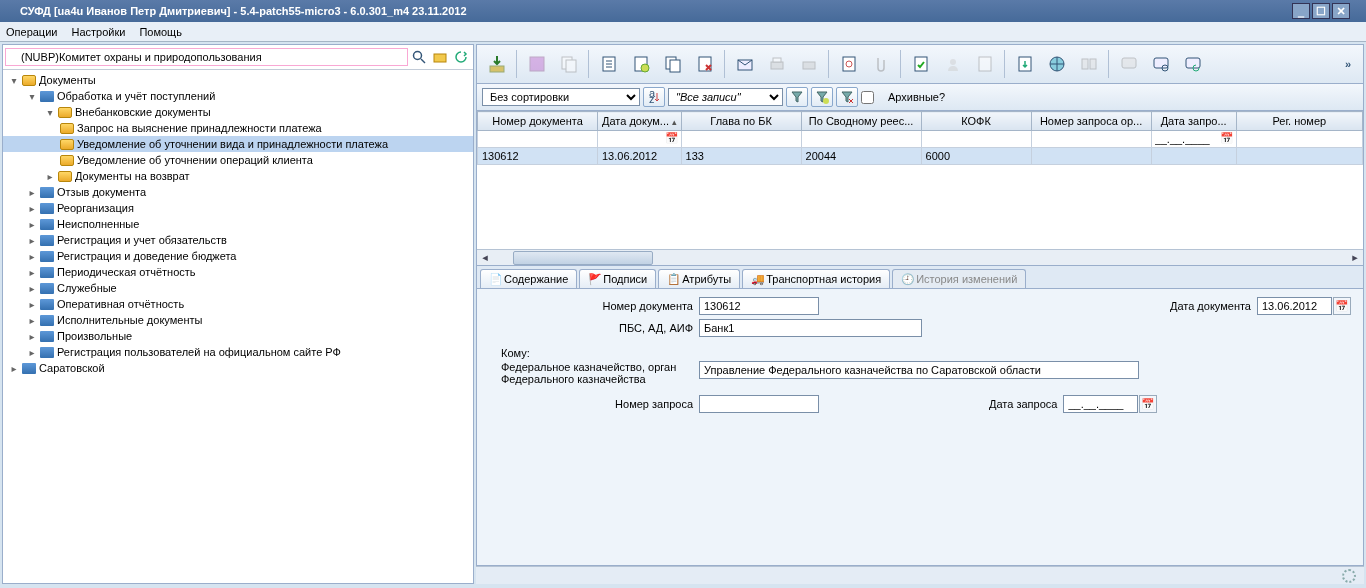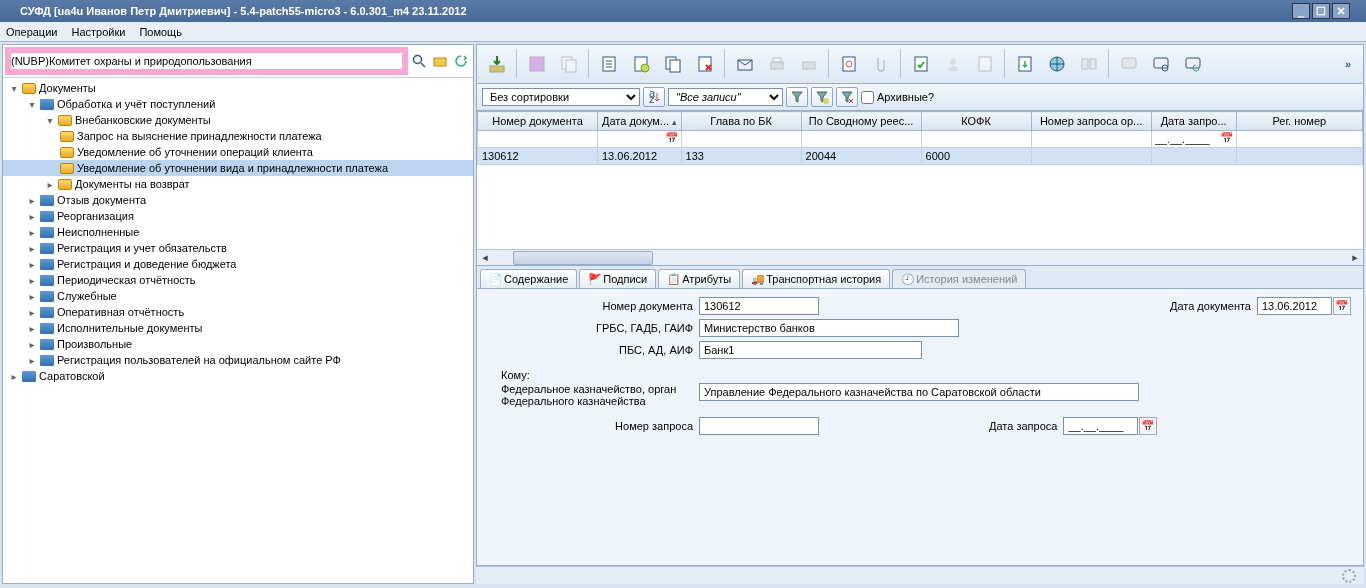--- a/index.html
+++ b/index.html
@@ -9,21 +9,21 @@
 .titlebar .title { flex: 1; padding-left: 4px; }
 .titlebar .winbtn { width: 18px; height: 16px; background: #88a5c8; margin-left: 2px; display: flex; align-items: center; justify-content: center; color: #fff; border: 1px solid #335; }
 
 .menubar { background: #e8eff7; height: 20px; display: flex; align-items: center; padding: 0 6px; border-bottom: 1px solid #a5b5c5; }
 .menubar span { margin-right: 14px; cursor: default; }
 
 .main { display: flex; height: 544px; }
 
 .leftpane { width: 472px; background: #fff; border: 1px solid #9aaecb; margin: 2px; display: flex; flex-direction: column; }
 .searchbar { display: flex; align-items: center; padding: 2px; border-bottom: 1px solid #c3ccd8; }
-.searchbar input { flex: 1; border: 6px solid #f9a8d4; padding: 2px 0; background: #fff; }
+.searchbar input { flex: 1; border: 1px solid #f9a8d4; padding: 2px 15px; background: #fff; }
 .search-icons { display: flex; }
 .search-icons div { width: 20px; height: 20px; margin-left: 1px; display: flex; align-items: center; justify-content: center; }
 
 .tree { flex: 1; overflow: auto; padding: 2px 0; }
 .tree-item { display: flex; align-items: center; padding: 1px 2px; white-space: nowrap; cursor: default; }
 .tree-item.l0 { padding-left: 4px; }
 .tree-item.l1 { padding-left: 22px; }
 .tree-item.l2 { padding-left: 40px; }
 .tree-item.l3 { padding-left: 42px; }
 .tree-item.selected { background: #bcd4f0; }
@@ -35,21 +35,21 @@
 .rightpane { flex: 1; margin: 2px 2px 2px 0; display: flex; flex-direction: column; }
 
 .toolbar { background: linear-gradient(#f3f7fc,#dde8f3); border: 1px solid #9aaecb; padding: 4px; display: flex; align-items: center; }
 .tbtn { width: 30px; height: 30px; border: 1px solid transparent; margin: 0 1px; display: flex; align-items: center; justify-content: center; border-radius: 3px; }
 .tbtn.dis { opacity: 0.45; }
 .tsep { width: 2px; height: 28px; margin: 0 3px; border-left: 1px solid #b0c0d5; }
 
 .filterbar { background: linear-gradient(#f3f7fc,#dde8f3); border: 1px solid #9aaecb; border-top: none; padding: 3px 5px; display: flex; align-items: center; gap: 3px; }
 .filterbar select, .filterbar input[type=text] { border: 1px solid #7a8fa8; padding: 1px 3px; background: #fff; }
 .fbtn { width: 22px; height: 20px; border: 1px solid #8aa8cc; background: linear-gradient(#fff,#e2ecf6); display: flex; align-items: center; justify-content: center; border-radius: 2px; }
-.filterbar label { display: flex; align-items: center; gap: 3px; }
+.filterbar label { display: flex; align-items: center; gap: 14px; }
 
 .gridwrap { flex: 1; background: #fff; border: 1px solid #9aaecb; border-top: none; display: flex; flex-direction: column; overflow: hidden; }
 .grid { overflow: hidden; }
 table.gtab { border-collapse: collapse; width: 100%; }
 table.gtab th { background: linear-gradient(#f2f6fb,#d9e4f0); border: 1px solid #a5b5c8; padding: 3px 4px; font-weight: normal; text-align: center; white-space: nowrap; }
 table.gtab th .carrow { font-size: 9px; color: #555; }
 table.gtab td { border: 1px solid #c5d0de; padding: 2px 4px; white-space: nowrap; }
 table.gtab tr.filter td { background: #fff; padding: 1px; }
 table.gtab tr.filter input { width: 100%; border: none; background: transparent; padding: 1px 2px; }
 table.gtab tr.datarow td { background: #d1e2f4; }
@@ -138,33 +138,33 @@
           </span>
           <span>Внебанковские документы</span>
         </div>
       <div class="tree-item l3">
           <span class="expander"></span>
           <span class="tree-icon">
             <span class="icon-folder"></span>
           </span>
           <span>Запрос на выяснение принадлежности платежа</span>
         </div>
+      <div class="tree-item l3 selected">
+          <span class="expander"></span>
+          <span class="tree-icon">
+            <span class="icon-folder"></span>
+          </span>
+          <span>Уведомление об уточнении вида и принадлежности платежа</span>
+        </div>
       <div class="tree-item l3">
           <span class="expander"></span>
           <span class="tree-icon">
             <span class="icon-folder"></span>
           </span>
           <span>Уведомление об уточнении операций клиента</span>
-        </div>
-      <div class="tree-item l3 selected">
-          <span class="expander"></span>
-          <span class="tree-icon">
-            <span class="icon-folder"></span>
-          </span>
-          <span>Уведомление об уточнении вида и принадлежности платежа</span>
         </div>
       <div class="tree-item l2">
           <span class="expander">▸</span>
           <span class="tree-icon">
             <span class="icon-folder"></span>
           </span>
           <span>Документы на возврат</span>
         </div>
       <div class="tree-item l1">
           <span class="expander">▸</span>
@@ -503,24 +503,20 @@
     <div class="detail" style="flex:1">
       <div class="frow">
         <div class="flabel" style="width:210px">Номер документа</div>
         <input class="finput" style="width: 120px;" value="130612">
         <div style="flex:1"></div>
         <div class="flabel">Дата документа</div>
         <input class="finput dateinput" value="13.06.2012" style="">
         <span class="datebtn">📅</span>
       </div>
       <div class="frow">
-        <div class="flabel" style="width:210px">ГРБС, ГАДБ, ГАИФ</div>
-        <input class="finput" style="width: 260px;" value="Министерство банков">
-      </div>
-      <div class="frow">
         <div class="flabel" style="width:210px">ПБС, АД, АИФ</div>
         <input class="finput" style="width: 223px;" value="Банк1">
       </div>
       <div style="height:6px"></div>
       <div class="frow" style="align-items:flex-start">
         <div style="width:210px;text-align:left;padding-left:12px">
           <div>Кому:</div>
           <div style="margin-top:2px">Федеральное казначейство, орган Федерального казначейства</div>
         </div>
         <input class="finput" style="width: 440px; margin-top: 14px;" value="Управление Федерального казначейства по Саратовской области">

